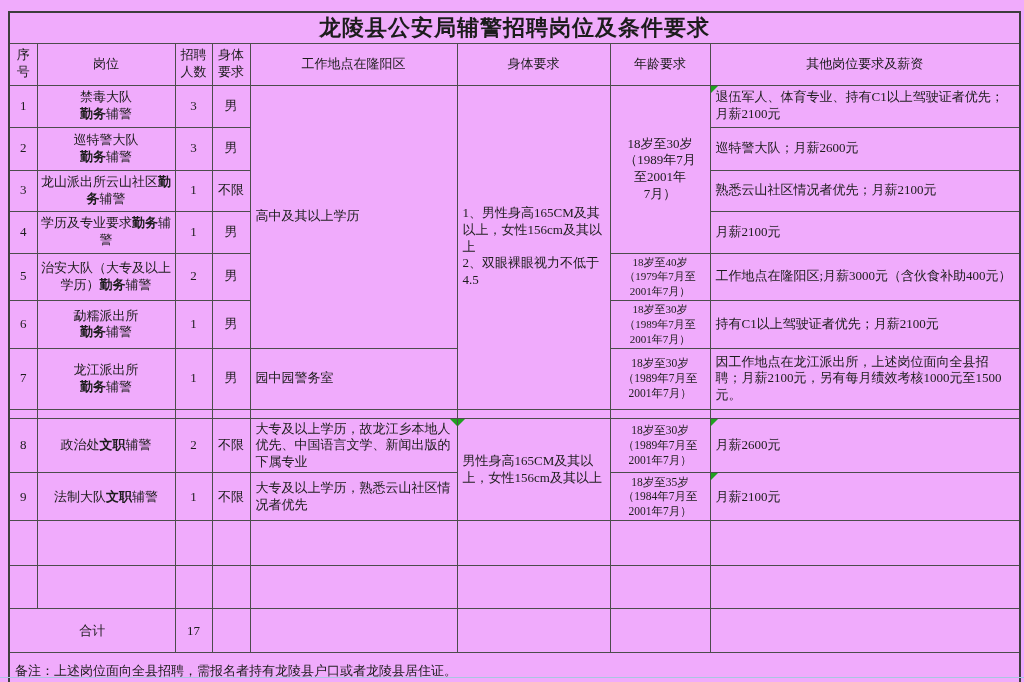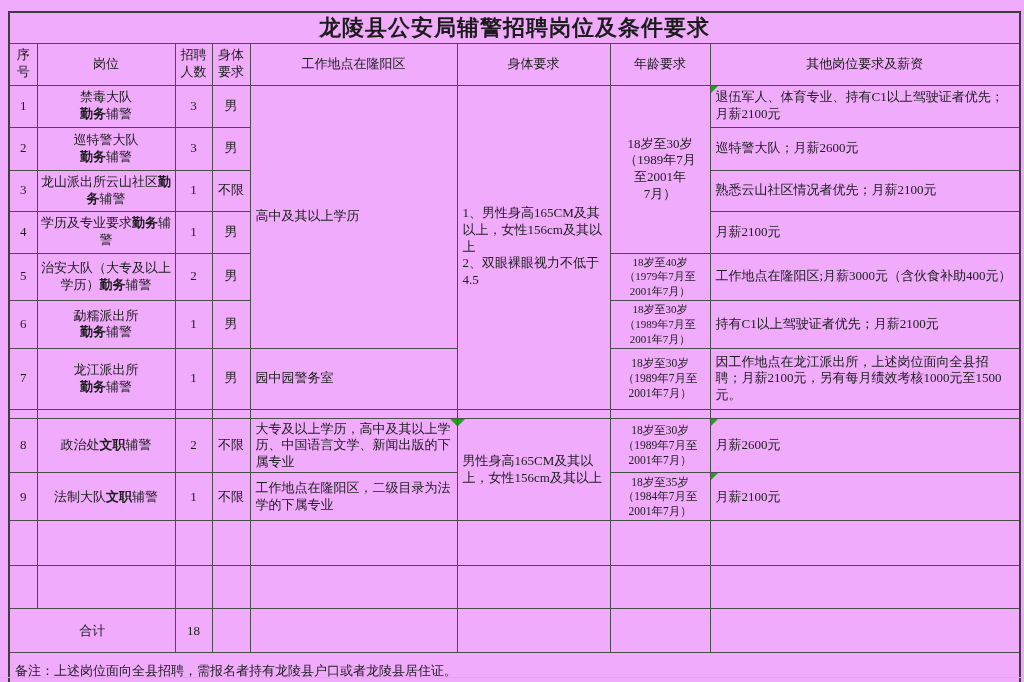--- a/index.html
+++ b/index.html
@@ -139,34 +139,34 @@
           <td></td>
     <td></td>
           <td></td>
   </tr>
 
   <tr class="rh47">
     <td>8</td>
     <td><span>政治处</span><b>文职</b><span>辅警</span></td>
     <td>2</td>
     <td>不限</td>
-    <td class="l"><i class="mk tr"></i><span>大专及以上学历，高中及其以上学历、中国语言文学、新闻出版的下属专业</span></td>
+    <td class="l"><i class="mk tr"></i><span>大专及以上学历，故龙江乡本地人优先、中国语言文学、新闻出版的下属专业</span></td>
     <td class="l" rowspan="2"><i class="mk tl"></i><span>男性身高165CM及其以上，女性156cm及其以上</span></td>
     <td class="age-md">18岁至30岁
 （1989年7月至
 2001年7月）</td>
     <td class="l"><i class="mk tl"></i><span>月薪2600元</span></td>
   </tr>
 
   <tr class="rh48">
     <td>9</td>
     <td><span>法制大队</span><b>文职</b><span>辅警</span></td>
     <td>1</td>
     <td>不限</td>
-    <td class="l">工作地点在隆阳区，二级目录为法学的下属专业</td>
+    <td class="l">大专及以上学历，熟悉云山社区情况者优先</td>
     <td class="age-md">18岁至35岁
 （1984年7月至
 2001年7月）</td>
     <td class="l"><i class="mk tl"></i><span>月薪2100元</span></td>
   </tr>
 
   <tr class="rh45">
     <td></td>
           <td></td>
     <td></td>
@@ -183,21 +183,21 @@
     <td></td>
           <td></td>
     <td></td>
           <td></td>
     <td></td>
           <td></td>
   </tr>
 
   <tr class="rh44">
     <td colspan="2">合计</td>
-    <td>18</td>
+    <td>17</td>
     <td></td>
     <td></td>
     <td></td>
     <td></td>
     <td></td>
   </tr>
 
   <tr class="rh37">
     <td class="l" colspan="8">备注：上述岗位面向全县招聘，需报名者持有龙陵县户口或者龙陵县居住证。</td>
   </tr>

